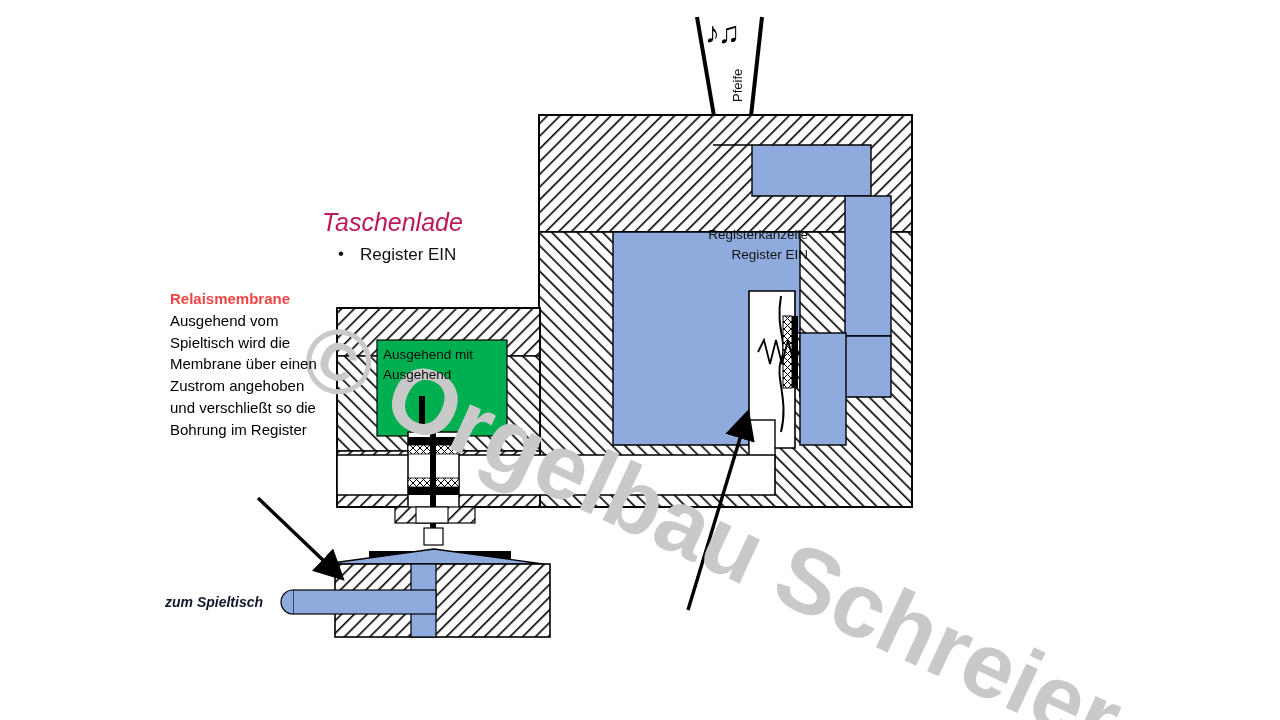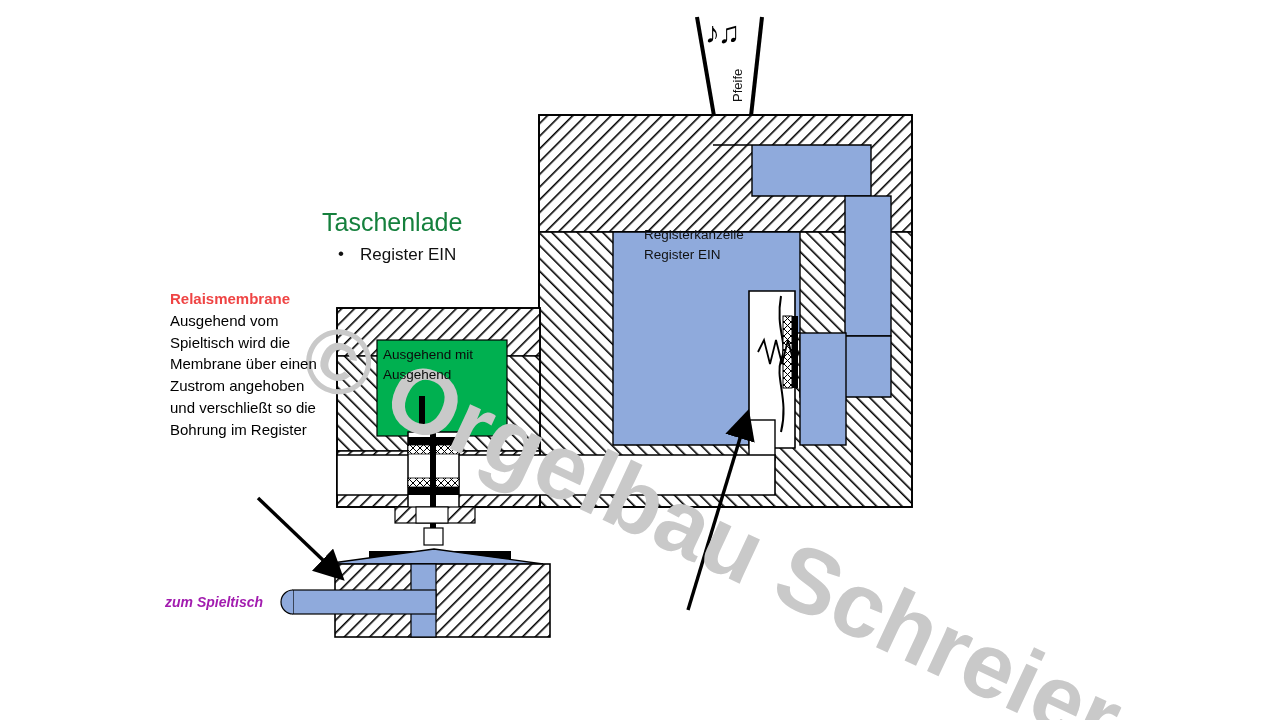--- a/index.html
+++ b/index.html
@@ -2,31 +2,31 @@
 <html><head>
 <meta charset="utf-8">
 <style>
   html,body{margin:0;padding:0;background:#fff;}
   body{width:1280px;height:720px;overflow:hidden;
        font-family:"Liberation Sans","DejaVu Sans",sans-serif;color:#000;}
   #stage{position:relative;width:1280px;height:720px;background:#fff;}
   #stage svg{position:absolute;left:0;top:0;}
 
   .txtbox{position:absolute;}
-  .title{font-size:25px;line-height:1.15;color:#15803d;}
+  .title{font-size:25px;line-height:1.15;color:#be185d;font-style:italic;}
   .bullets{list-style:none;margin:6px 0 0 0;padding:0;}
   .bullets li{font-size:17px;line-height:1.42;color:#111;position:relative;padding-left:38px;}
   .bullets li:before{content:"\2022";position:absolute;left:16px;top:-1px;font-size:17px;}
 
   .side-head{font-size:15px;font-weight:bold;line-height:1.45;color:#ef4444;}
   .side-body{font-size:15px;line-height:1.45;color:#000;}
 
   .lbl-green{position:absolute;font-size:13.5px;line-height:1.45;color:#0b0b0b;}
   .lbl-blue{position:absolute;font-size:13.5px;line-height:1.5;color:#111;}
-  .lbl-italic{position:absolute;font-size:14px;font-style:italic;font-weight:600;color:#a21caf;}
+  .lbl-italic{position:absolute;font-size:14px;font-style:italic;font-weight:600;color:#0f172a;}
   .lbl-rot{position:absolute;font-size:13px;color:#111;
            transform:rotate(-90deg);transform-origin:0 0;white-space:nowrap;}
 
   .notes{position:absolute;font-size:30px;line-height:1;color:#000;letter-spacing:-2px;}
 
   .wm{position:absolute;left:330px;top:300px;
       font-size:92px;font-weight:bold;color:#c9c9c9;white-space:nowrap;
       transform:rotate(25deg);transform-origin:0 0;
       font-family:"Liberation Sans","DejaVu Sans",sans-serif;}
 </style>
@@ -140,21 +140,21 @@
 
   <div class="lbl-rot" style="left:730px;top:102px;">Pfeife</div>
 
   <div class="txtbox" style="left:322px;top:208px;width:300px;">
     <div class="title">Taschenlade</div>
     <ul class="bullets">
       <li>Register EIN</li>
     </ul>
   </div>
 
-  <div class="lbl-blue" style="left:644px;top:225px;width:180px;">
+  <div class="lbl-blue" style="left:628px;top:225px;width:180px;text-align:right;">
     <div>Registerkanzelle</div>
     <div>Register EIN</div>
   </div>
 
   <div class="lbl-green" style="left:383px;top:345px;width:130px;">
     <div>Ausgehend mit</div>
     <div>Ausgehend</div>
   </div>
 
   <div class="txtbox" style="left:170px;top:288px;width:150px;">

